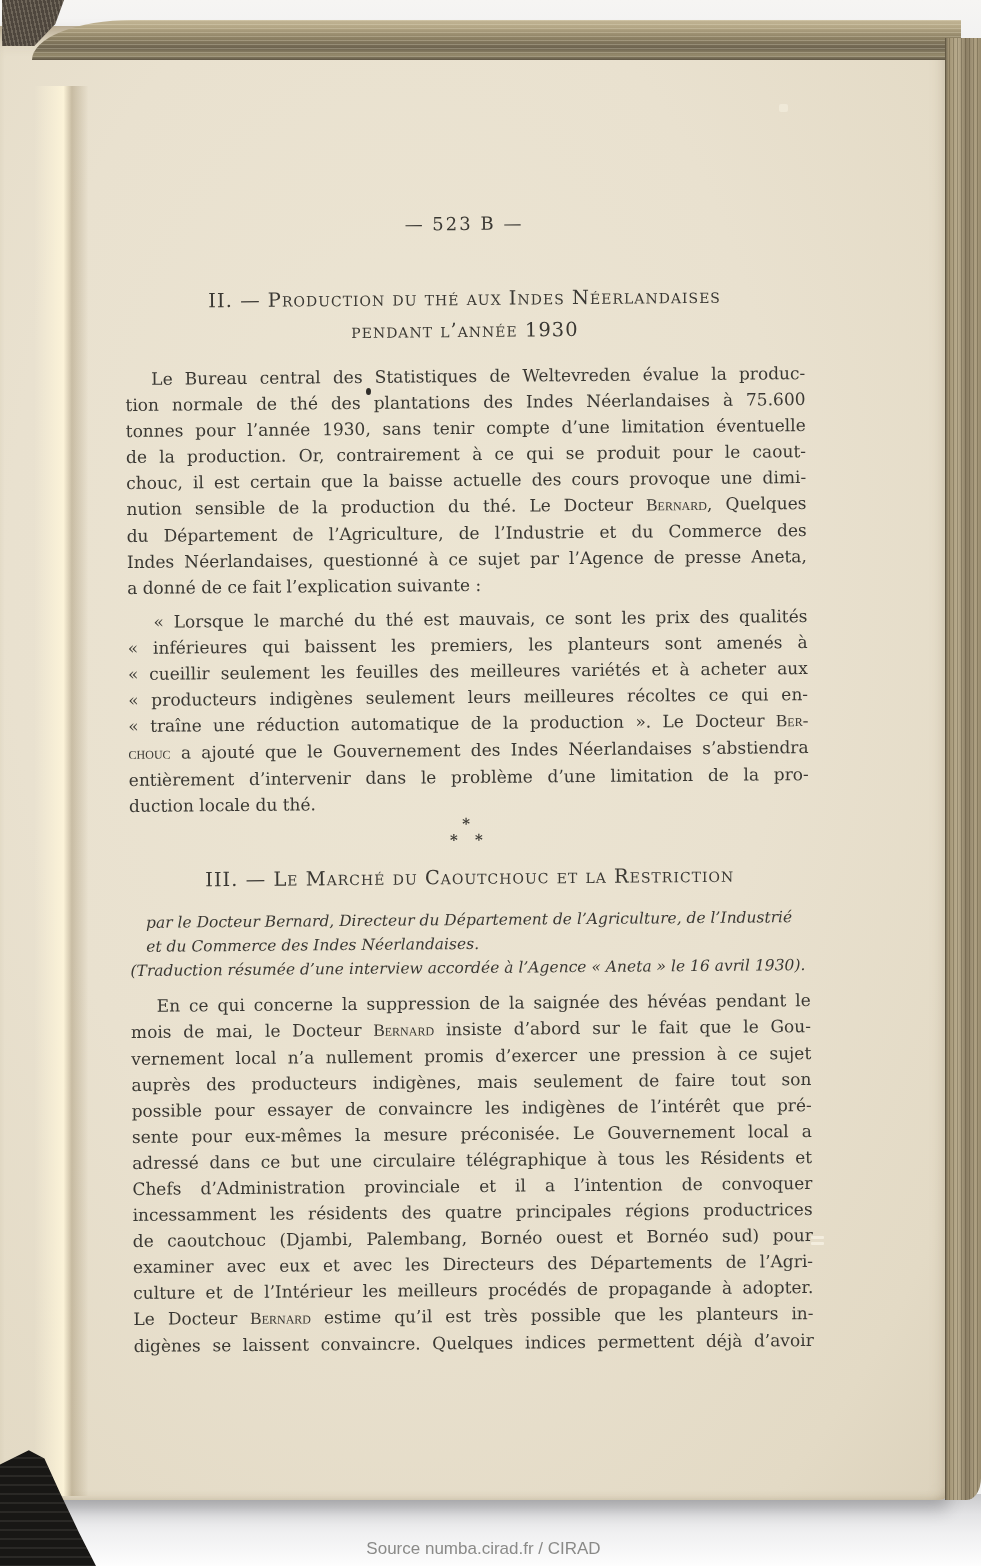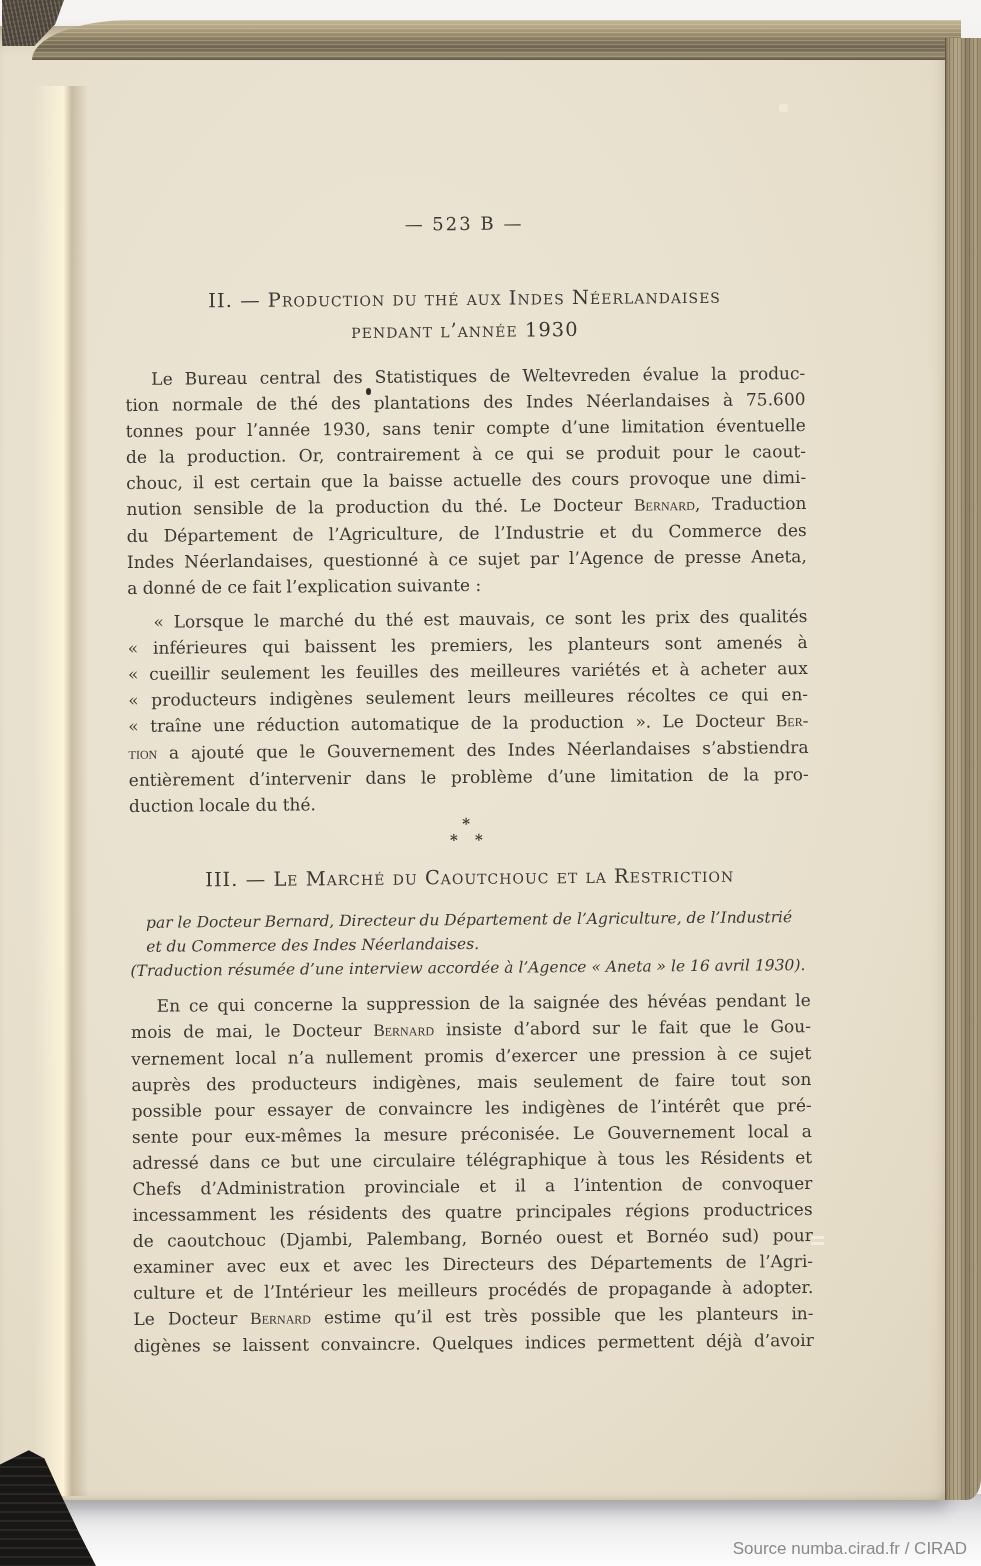--- a/index.html
+++ b/index.html
@@ -85,21 +85,21 @@
 
   
   .ink-dot { position:absolute; left:366px; top:388px; width:5px; height:7px; border-radius:50%; background:#2f2d29; }
   .white-mark { position:absolute; left:811px; top:1236px; width:14px; height:12px; opacity:.8; }
   .white-mark i { display:block; width:13px; height:3px; background:#f7f2e4; border-radius:1px; margin-bottom:3px; }
   .white-dot { position:absolute; left:779px; top:104px; width:9px; height:8px; background:#f5f0e2; opacity:.55; border-radius:2px; }
 
   
   .source-bar { position:absolute; left:0; right:0; bottom:0; height:32px;
     font-family:"Liberation Sans", sans-serif; font-size:17px; color:#8a8a88;
-    text-align:right; padding-right:14px; line-height:30px;margin-top:9px; }
+    text-align:center; padding-right:14px; line-height:30px;margin-top:9px; }
 </style>
 </head>
 <body>
 
 <div class="scan-frame">
   <div class="scan-shadow-zone"></div>
 
   <div class="book-page">
     <div class="page-gutter"></div>
   </div>
@@ -116,32 +116,32 @@
       <div class="block heading">
         <div class="line">II. — Production du thé aux Indes Néerlandaises</div>
         <div class="line">pendant l’année 1930</div>
       </div>
       <div class="block paragraph">
         <div class="line just indent">Le Bureau central des Statistiques de Weltevreden évalue la produc-</div>
         <div class="line just">tion normale de thé des plantations des Indes Néerlandaises à 75.600</div>
         <div class="line just">tonnes pour l’année 1930, sans tenir compte d’une limitation éventuelle</div>
         <div class="line just">de la production. Or, contrairement à ce qui se produit pour le caout-</div>
         <div class="line just">chouc, il est certain que la baisse actuelle des cours provoque une dimi-</div>
-        <div class="line just"><span>nution sensible de la production du thé. Le Docteur </span><span class="sc">Bernard</span><span>, Traduction</span></div>
+        <div class="line just"><span>nution sensible de la production du thé. Le Docteur </span><span class="sc">Bernard</span><span>, Quelques</span></div>
         <div class="line just">du Département de l’Agriculture, de l’Industrie et du Commerce des</div>
         <div class="line just">Indes Néerlandaises, questionné à ce sujet par l’Agence de presse Aneta,</div>
         <div class="line">a donné de ce fait l’explication suivante :</div>
       </div>
       <div class="block paragraph">
         <div class="line just indent">« Lorsque le marché du thé est mauvais, ce sont les prix des qualités</div>
         <div class="line just">« inférieures qui baissent les premiers, les planteurs sont amenés à</div>
         <div class="line just">« cueillir seulement les feuilles des meilleures variétés et à acheter aux</div>
         <div class="line just">« producteurs indigènes seulement leurs meilleures récoltes ce qui en-</div>
         <div class="line just"><span>« traîne une réduction automatique de la production ». Le Docteur </span><span class="sc">Ber-</span></div>
-        <div class="line just"><span class="sc">tion</span><span> a ajouté que le Gouvernement des Indes Néerlandaises s’abstiendra</span></div>
+        <div class="line just"><span class="sc">chouc</span><span> a ajouté que le Gouvernement des Indes Néerlandaises s’abstiendra</span></div>
         <div class="line just">entièrement d’intervenir dans le problème d’une limitation de la pro-</div>
         <div class="line">duction locale du thé.</div>
       </div>
       <div class="block asterism">
         <div class="line">*</div>
         <div class="line">* *</div>
       </div>
       <div class="block heading">
         <div class="line">III. — Le Marché du Caoutchouc et la Restriction</div>
       </div>

